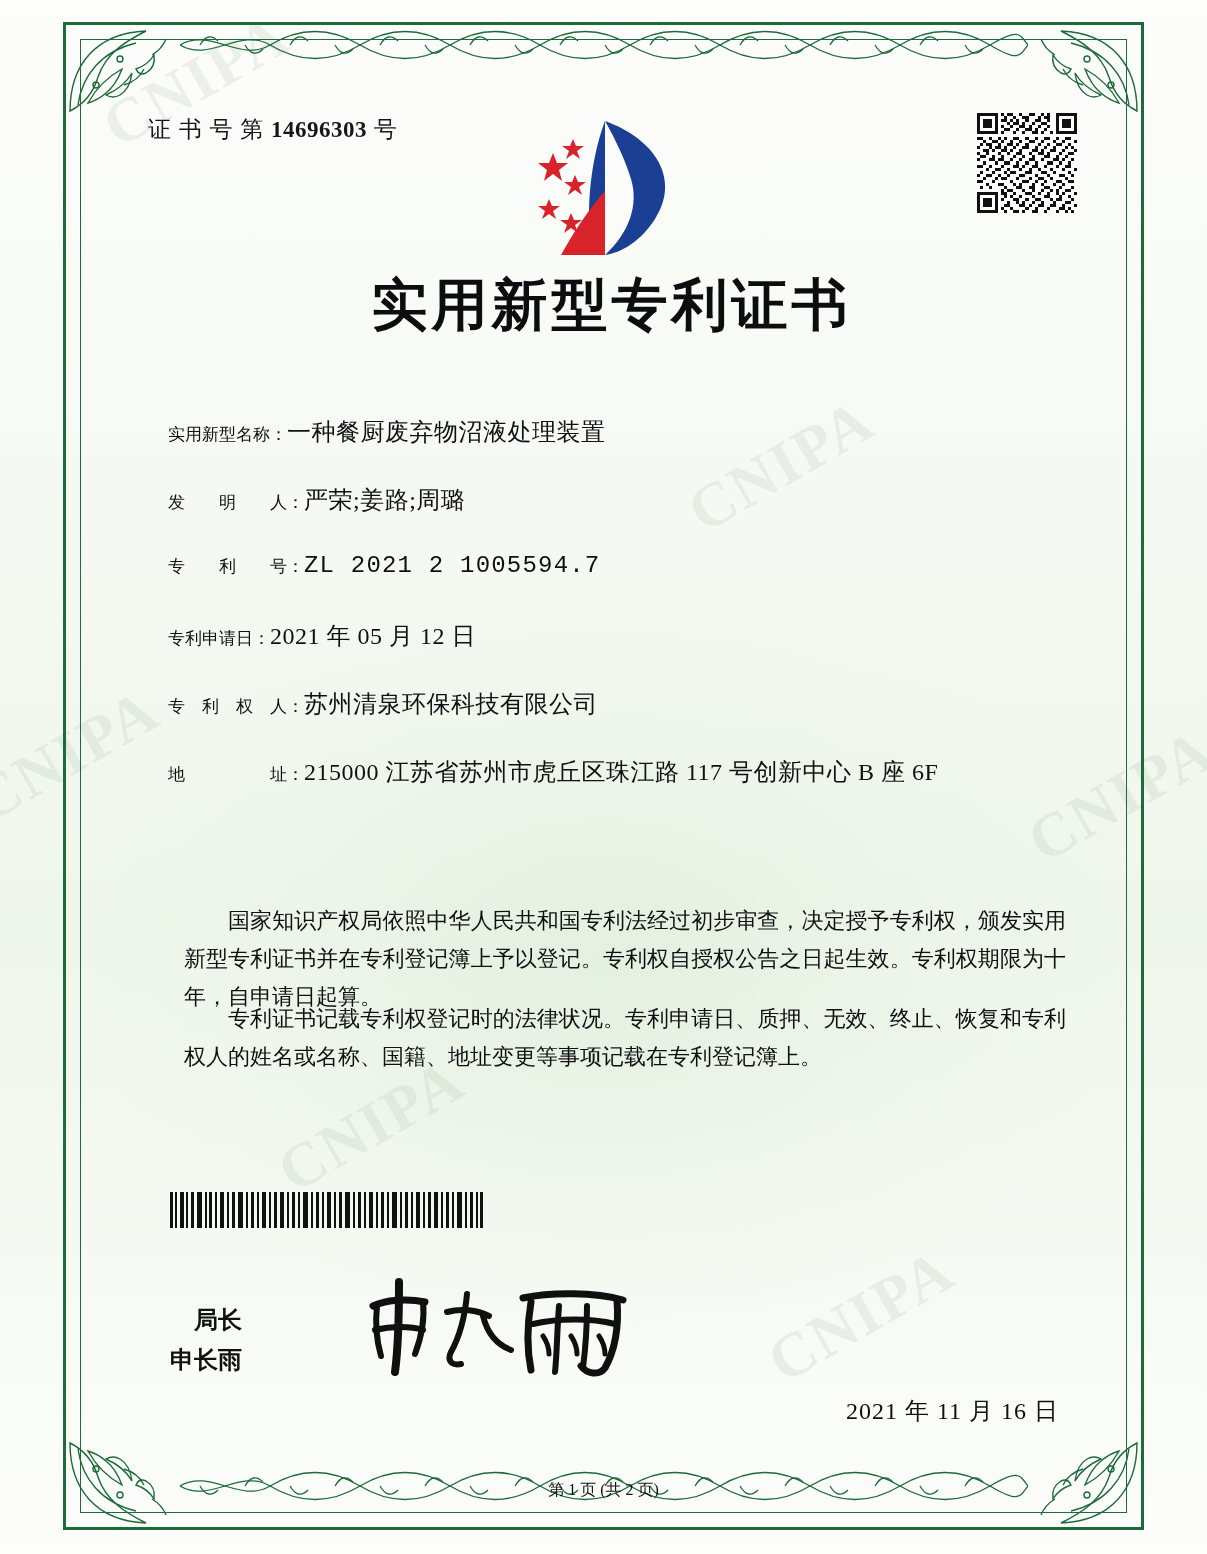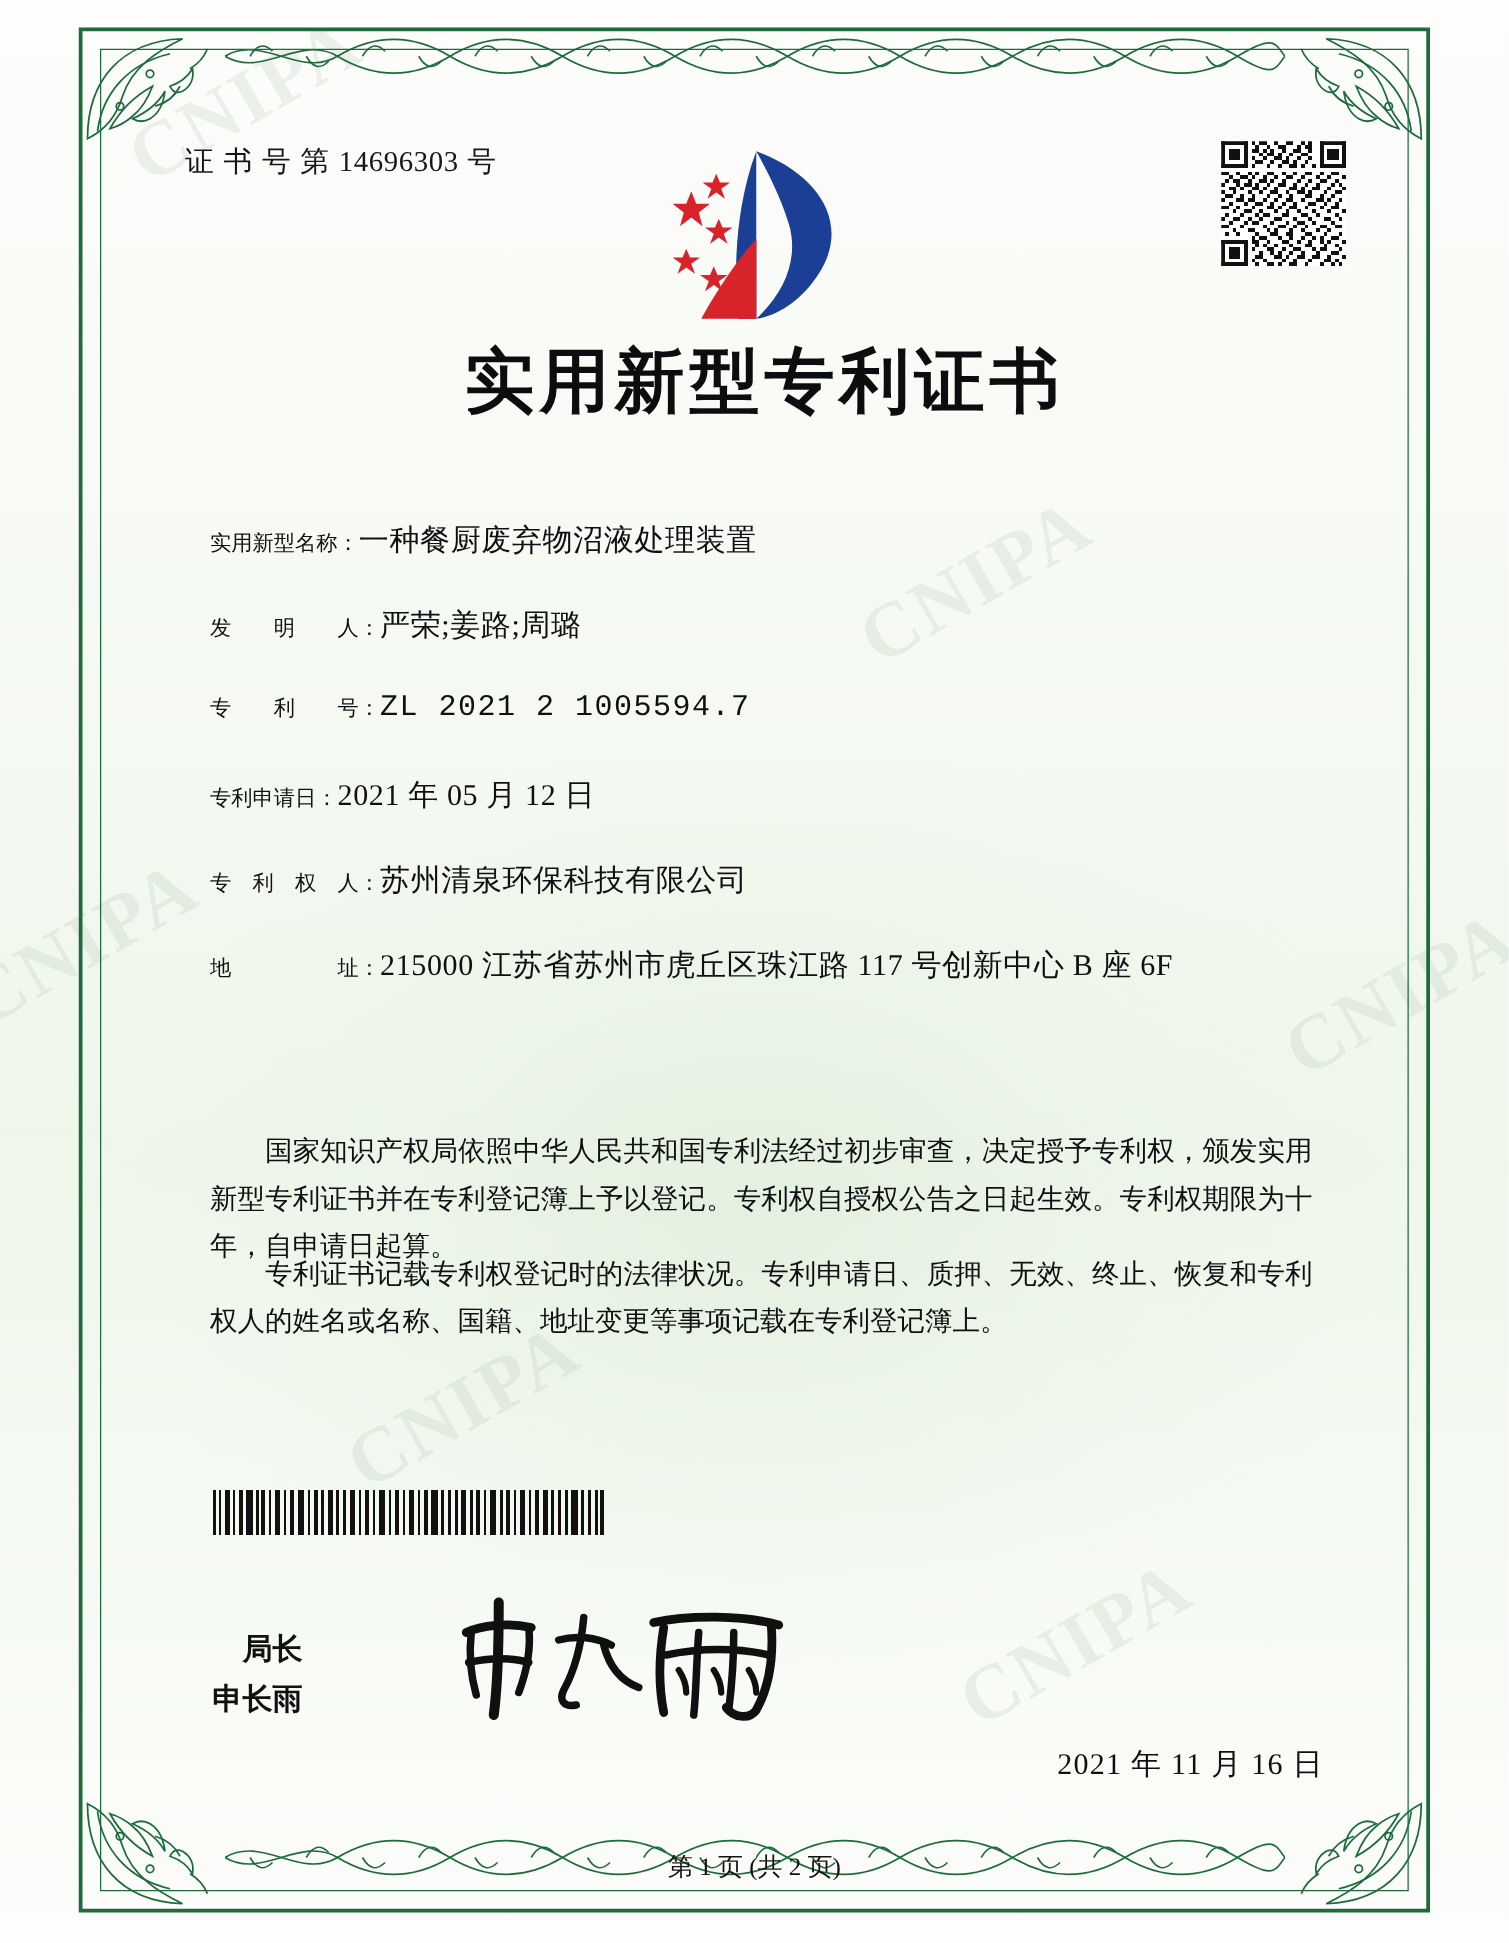--- a/index.html
+++ b/index.html
@@ -84,21 +84,21 @@
   }
 
   .cert-no {
     position: absolute;
     left: 148px; top: 114px;
     font-size: 23px;
     color: #16161a;
     letter-spacing: 1px;
     font-family: "Liberation Serif", serif;
   }
-  .cert-no .num { letter-spacing: 0.5px; }
+  .cert-no .num { letter-spacing: 0.5px; font-weight: bold; }
 
   .emblem {
     position: absolute;
     left: 505px; top: 113px;
     width: 200px; height: 150px;
   }
   .emblem svg { width: 100%; height: 100%; display: block; }
 
   .qr {
     position: absolute;
@@ -141,21 +141,21 @@
   }
   .mono-ish { font-family: Liberation Mono, monospace; letter-spacing: 1.2px; }
 
   .row-dual .second {
     position: absolute;
     left: 455px; top: 0;
   }
 
   .para {
     position: absolute;
-    left: 168px;
+    left: 184px;
     width: 882px;
     font-size: 22px;
     line-height: 38px;
     color: #101013;
     text-align: justify;
     text-justify: inter-ideograph;
   }
   .para1 { top: 902px; }
   .para2 { top: 1000px; }
   .indent { display: inline-block; width: 44px; }
@@ -189,21 +189,21 @@
     right: 148px; top: 1395px;
     font-size: 24px;
     color: #101013;
     letter-spacing: 1px;
   }
 
   .page-no {
     position: absolute;
     left: 0; right: 0; top: 1480px;
     text-align: center;
-    font-size: 20px;
+    font-size: 16px;
     color: #111;
   }
 </style>
 </head>
 <body>
 
 <div class="page">
 
   <div class="wm wm1">CNIPA</div>
   <div class="wm wm2">CNIPA</div>

